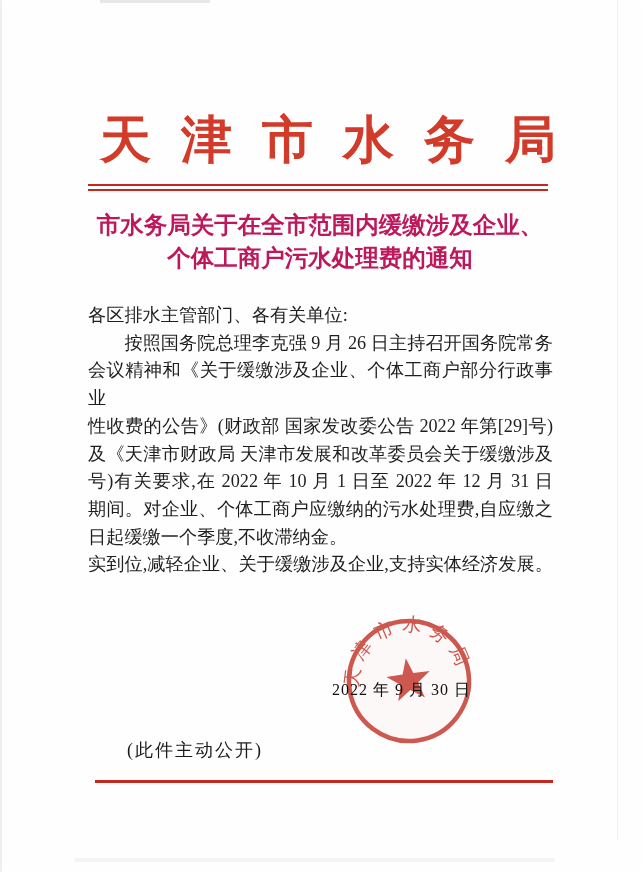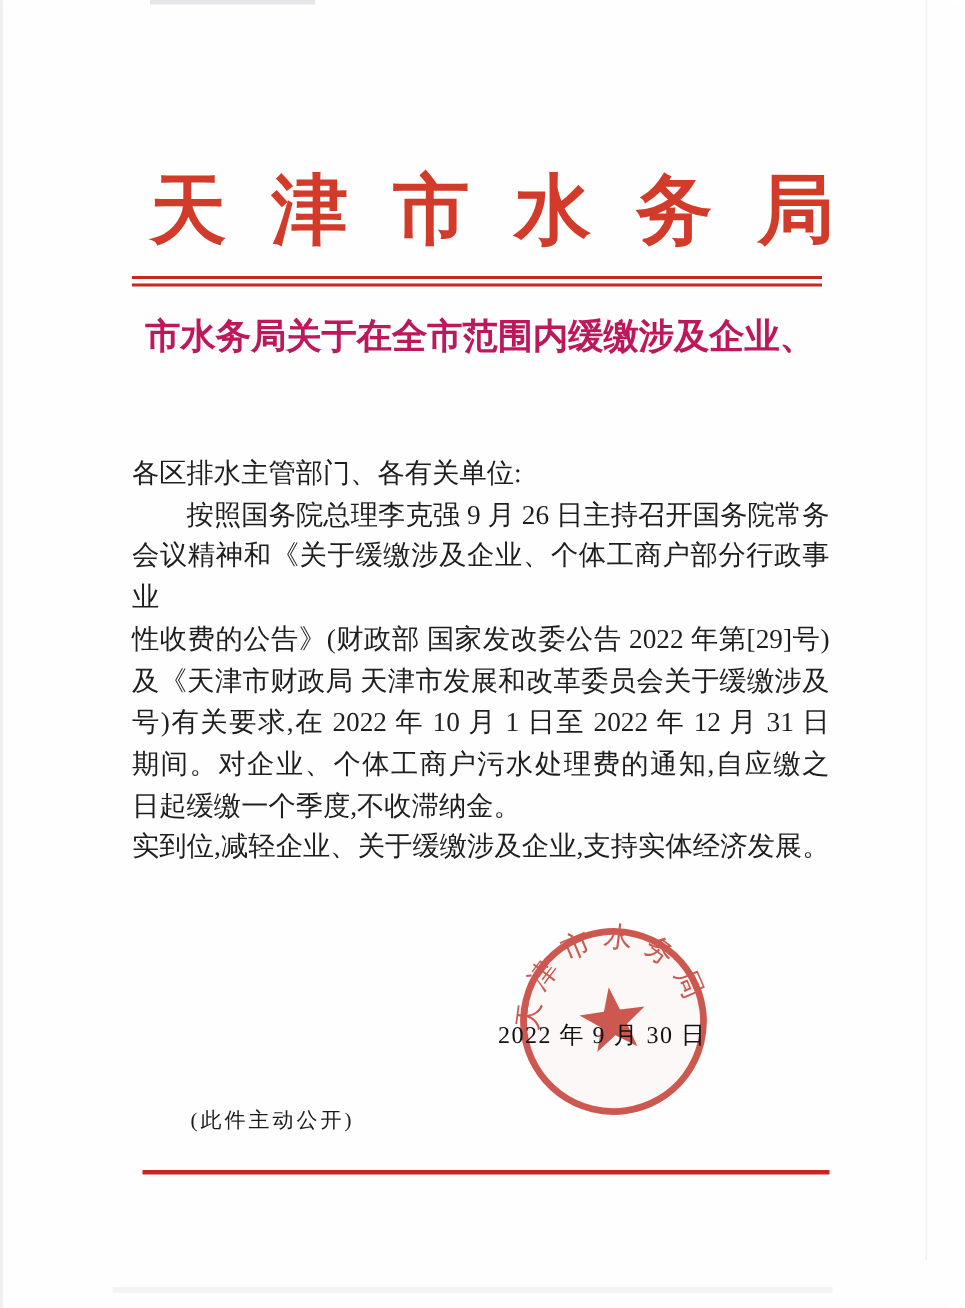--- a/index.html
+++ b/index.html
@@ -46,21 +46,21 @@
 
   .seal{position:absolute;left:334px;top:606px;width:150px;height:150px;transform:rotate(-8deg);opacity:0.88;}
   .seal svg{display:block;}
 
   .doc-date{
     position:absolute;left:332px;top:680px;width:200px;
     font-size:16px;color:#111;z-index:5;letter-spacing:1px;white-space:nowrap;
   }
   .footer-note{
     position:absolute;left:127px;top:738px;
-    font-size:14px;color:#1a1a1a;letter-spacing:2px;
+    font-size:18px;color:#1a1a1a;letter-spacing:2px;
   }
   .rule-bottom{
     position:absolute;left:95px;top:780px;width:458px;height:3px;
     background:var(--rule-red);
   }
 </style>
 </head>
 <body>
 
 <div class="page">
@@ -69,30 +69,31 @@
   <div class="edge-left"></div>
   <div class="edge-right"></div>
   <div class="edge-bottom"></div>
 
   <div class="letterhead">天津市水务局</div>
 
   <div class="rule-double"></div>
 
   <div class="doc-title">
     <div>市水务局关于在全市范围内缓缴涉及企业、</div>
+    <div>个体工商户污水处理费的通知</div>
   </div>
 
   <div class="body-text">
     <div class="line">各区排水主管部门、各有关单位:</div>
     <div class="line indent justify">按照国务院总理李克强 9 月 26 日主持召开国务院常务</div>
     <div class="line justify">会议精神和《关于缓缴涉及企业、个体工商户部分行政事业</div>
     <div class="line justify">性收费的公告》(财政部 国家发改委公告 2022 年第[29]号)</div>
     <div class="line justify">及《天津市财政局 天津市发展和改革委员会关于缓缴涉及</div>
     <div class="line justify">号)有关要求,在 2022 年 10 月 1 日至 2022 年 12 月 31 日</div>
-    <div class="line justify">期间。对企业、个体工商户污水处理费的通知,自应缴之</div>
+    <div class="line justify">期间。对企业、个体工商户应缴纳的污水处理费,自应缴之</div>
     <div class="line">日起缓缴一个季度,不收滞纳金。</div>
     <div class="line justify">实到位,减轻企业、关于缓缴涉及企业,支持实体经济发展。</div>
   </div>
 
   <div class="seal">
     <svg width="150" height="150" viewBox="0 0 150 150">
       <circle cx="75" cy="75" r="60" fill="rgba(225,120,110,0.05)" stroke="var(--seal-red)" stroke-width="4.5"></circle>
       <polygon points="75,52 80.4,67.6 96.9,67.9 83.7,77.8 88.5,93.6 75,84.2 61.5,93.6 66.3,77.8 53.1,67.9 69.6,67.6" fill="var(--seal-red)"></polygon>
       <path id="sealArc" d="M 28,92.1 A 50,50 0 1 1 122,92.1" fill="none"></path>
       <text font-size="19" fill="var(--seal-red)" letter-spacing="7" font-family="Liberation Serif, DejaVu Serif, serif">

